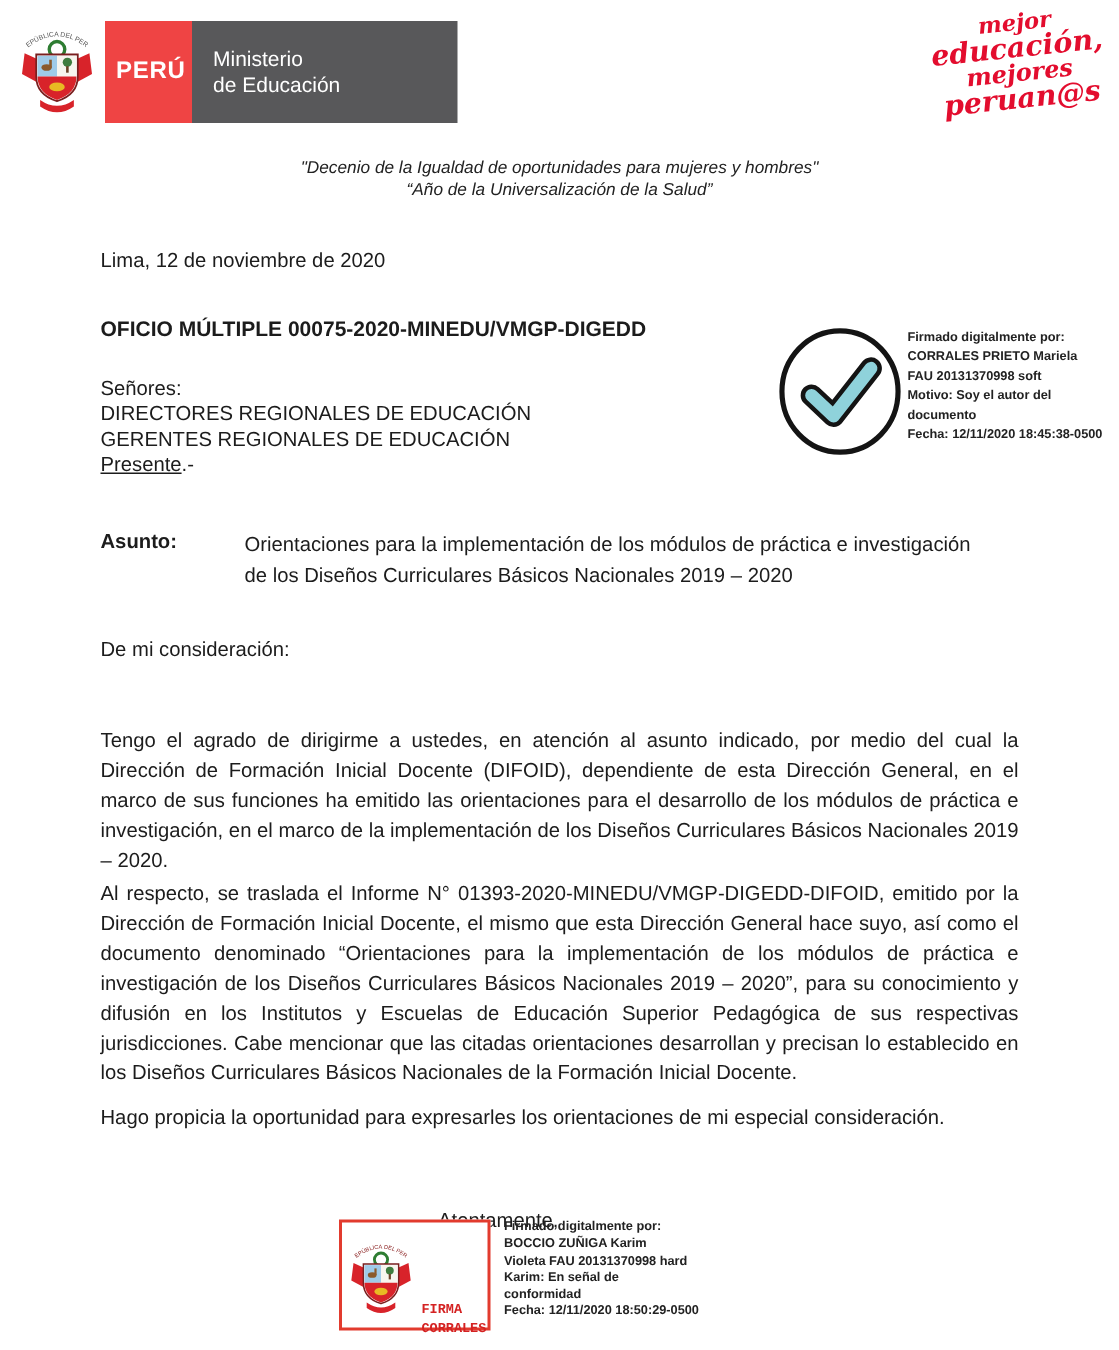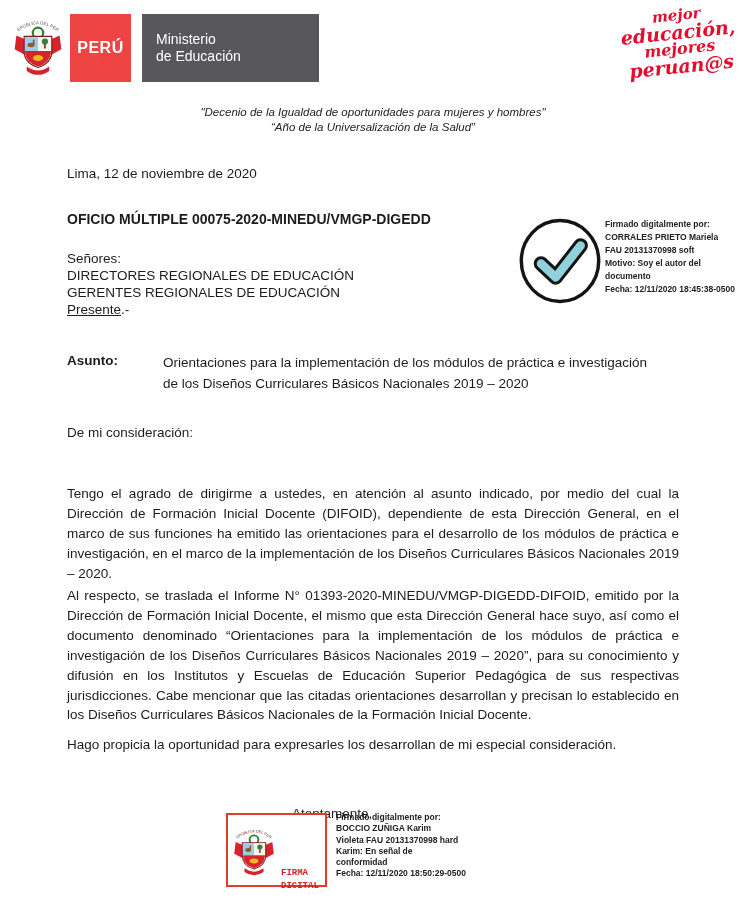--- a/index.html
+++ b/index.html
@@ -11,21 +11,21 @@
   .abs{position:absolute;}
 
   
   .emblem-header{left:12px;top:13px;width:52px;height:64px;}
   .box-peru{
     left:70px;top:14px;width:61px;height:68px;background:#ef4444;
     display:flex;align-items:center;justify-content:center;
   }
   .box-peru span{color:#fff;font-size:16px;font-weight:bold;letter-spacing:.5px;}
   .box-ministry{
-    left:142px;top:14px;width:177px;height:68px;background:#58585A;
+    left:128px;top:14px;width:177px;height:68px;background:#58585A;
     display:flex;flex-direction:column;justify-content:center;padding-left:14px;box-sizing:border-box;
   }
   .box-ministry div{color:#fff;font-size:14px;line-height:17px;}
 
   .slogan{
     left:612px;top:8px;width:134px;text-align:center;
     transform:rotate(-6deg);color:#E30D2E;
     font-family:"DejaVu Serif",serif;font-style:italic;font-weight:bold;
   }
   .slogan div{line-height:.98;}
@@ -138,21 +138,21 @@
   <div>Fecha: 12/11/2020 18:45:38-0500</div>
 </div>
 
 <div class="abs subject-label">Asunto:</div>
 <div class="abs subject-text">Orientaciones para la implementación de los módulos de práctica e investigación de los Diseños Curriculares Básicos Nacionales 2019 – 2020</div>
 
 <div class="abs greeting">De mi consideración:</div>
 
 <div class="abs para para1">Tengo el agrado de dirigirme a ustedes, en atención al asunto indicado, por medio del cual la Dirección de Formación Inicial Docente (DIFOID), dependiente de esta Dirección General, en el marco de sus funciones ha emitido las orientaciones para el desarrollo de los módulos de práctica e investigación, en el marco de la implementación de los Diseños Curriculares Básicos Nacionales 2019 – 2020.</div>
 <div class="abs para para2">Al respecto, se traslada el Informe N° 01393-2020-MINEDU/VMGP-DIGEDD-DIFOID, emitido por la Dirección de Formación Inicial Docente, el mismo que esta Dirección General hace suyo, así como el documento denominado “Orientaciones para la implementación de los módulos de práctica e investigación de los Diseños Curriculares Básicos Nacionales 2019 – 2020”, para su conocimiento y difusión en los Institutos y Escuelas de Educación Superior Pedagógica de sus respectivas jurisdicciones. Cabe mencionar que las citadas orientaciones desarrollan y precisan lo establecido en los Diseños Curriculares Básicos Nacionales de la Formación Inicial Docente.</div>
-<div class="abs para para3">Hago propicia la oportunidad para expresarles los desarrollan de mi especial consideración.</div>
+<div class="abs para para3">Hago propicia la oportunidad para expresarles los orientaciones de mi especial consideración.</div>
 
 <div class="abs closing">Atentamente,</div>
 
 <div class="abs stamp">
   <svg class="stamp-emblem" viewBox="0 0 60 74" xmlns="http://www.w3.org/2000/svg">
     <path id="arcS" d="M7,22 Q30,4 53,22" fill="none"></path>
     <text font-size="5.2" fill="#8a2020" font-family="Liberation Sans, sans-serif">
       <textPath href="#arcS" startOffset="50%" text-anchor="middle">REPÚBLICA DEL PERÚ</textPath>
     </text>
     <polygon points="5,26 16,31 14,48 3,42" fill="#D8232A"></polygon>
@@ -164,21 +164,21 @@
     <path d="M15,44 L45,44 Q45,57 30,62 Q15,57 15,44 Z" fill="#D8232A"></path>
     <ellipse cx="22" cy="37" rx="4" ry="2.6" fill="#8B5A2B"></ellipse>
     <rect x="24" y="31" width="2" height="6" fill="#8B5A2B"></rect>
     <circle cx="38" cy="33" r="3.6" fill="#3E7C3E"></circle>
     <rect x="37" y="36" width="2" height="5" fill="#6b4226"></rect>
     <ellipse cx="30" cy="52" rx="6" ry="3.4" fill="#E8B923"></ellipse>
     <path d="M17,62 Q30,71 43,62 L43,67 Q30,76 17,67 Z" fill="#D8232A"></path>
   </svg>
   <div class="stamp-label">
     <div>FIRMA</div>
-    <div>DIGITAL</div>
+    <div>CORRALES</div>
   </div>
 </div>
 
 <div class="abs sig-bottom">
   <div>Firmado digitalmente por:</div>
   <div>BOCCIO ZUÑIGA Karim</div>
   <div>Violeta FAU 20131370998 hard</div>
   <div>Karim: En señal de</div>
   <div>conformidad</div>
   <div>Fecha: 12/11/2020 18:50:29-0500</div>

